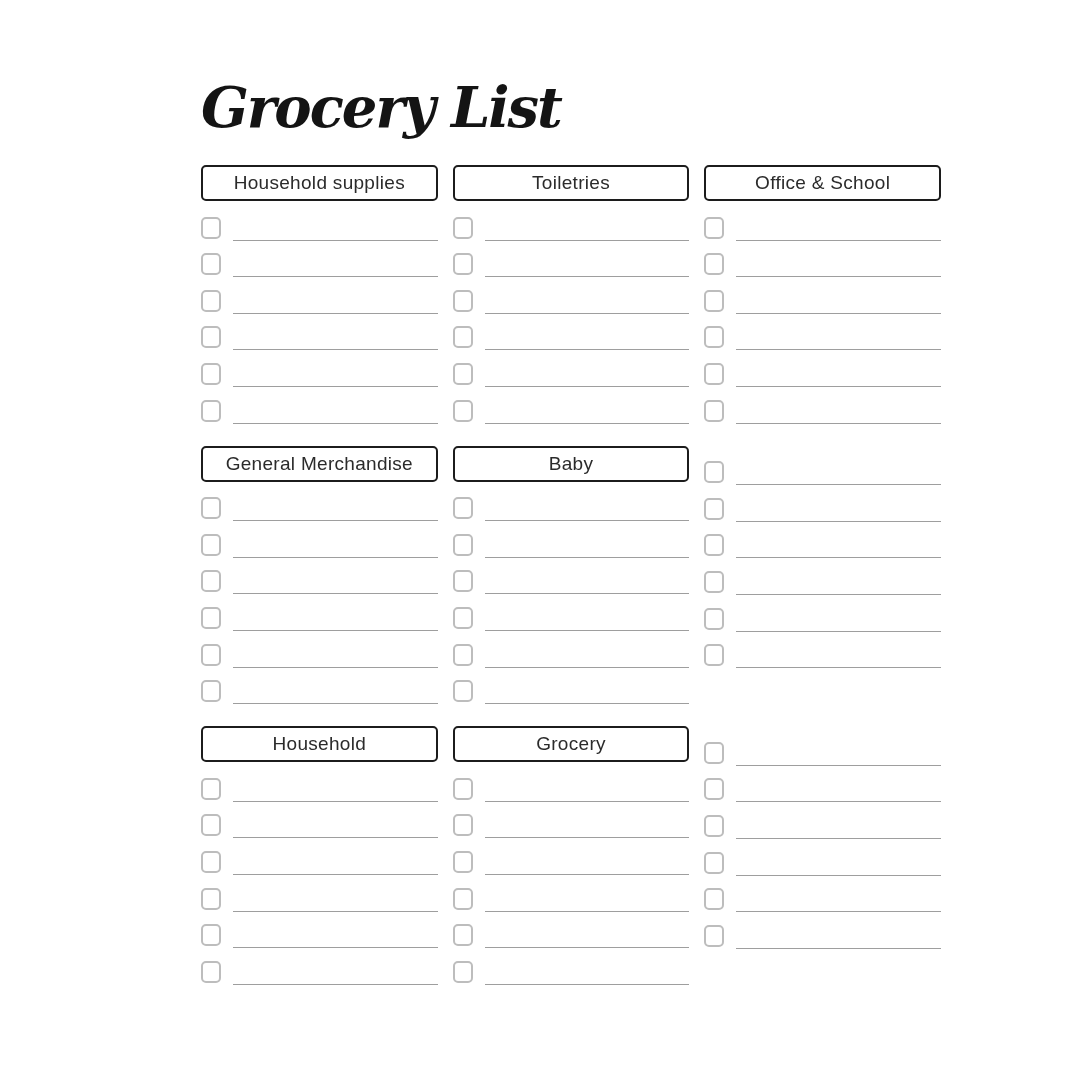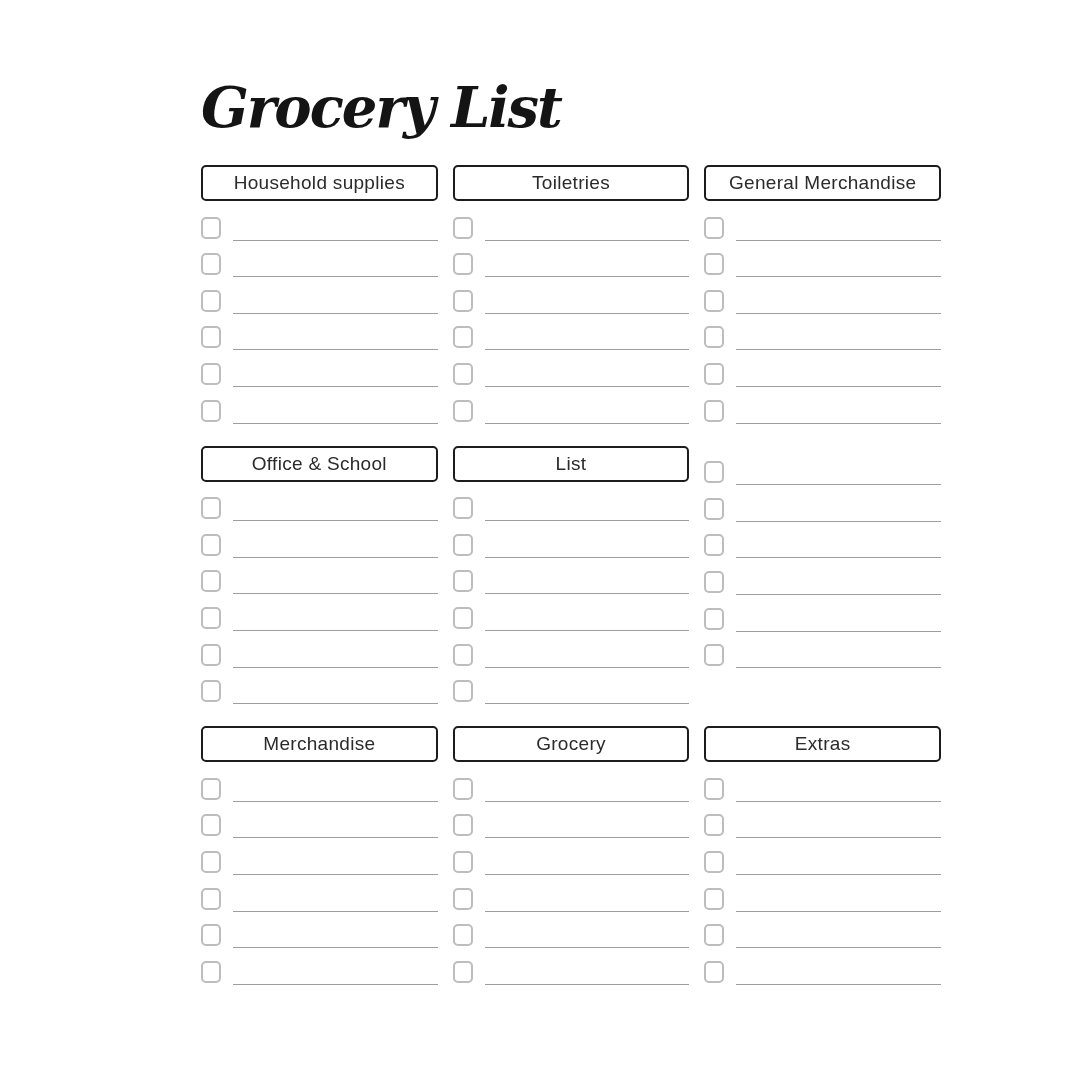--- a/index.html
+++ b/index.html
@@ -150,20 +150,57 @@
 
   <div class="check-row">
     <span class="checkbox"></span>
     <span class="line"></span>
   </div>
 </div>
   </section>
 
   <section class="section">
     <div class="header">
+      <span class="header-label">Office &amp; School</span>
+    </div>
+    <div class="rows">
+  <div class="check-row">
+    <span class="checkbox"></span>
+    <span class="line"></span>
+  </div>
+
+  <div class="check-row">
+    <span class="checkbox"></span>
+    <span class="line"></span>
+  </div>
+
+  <div class="check-row">
+    <span class="checkbox"></span>
+    <span class="line"></span>
+  </div>
+
+  <div class="check-row">
+    <span class="checkbox"></span>
+    <span class="line"></span>
+  </div>
+
+  <div class="check-row">
+    <span class="checkbox"></span>
+    <span class="line"></span>
+  </div>
+
+  <div class="check-row">
+    <span class="checkbox"></span>
+    <span class="line"></span>
+  </div>
+</div>
+  </section>
+
+  <section class="section">
+    <div class="header">
       <span class="header-label">General Merchandise</span>
     </div>
     <div class="rows">
   <div class="check-row">
     <span class="checkbox"></span>
     <span class="line"></span>
   </div>
 
   <div class="check-row">
     <span class="checkbox"></span>
@@ -187,129 +224,92 @@
 
   <div class="check-row">
     <span class="checkbox"></span>
     <span class="line"></span>
   </div>
 </div>
   </section>
 
   <section class="section">
     <div class="header">
-      <span class="header-label">Office &amp; School</span>
-    </div>
-    <div class="rows">
-  <div class="check-row">
-    <span class="checkbox"></span>
-    <span class="line"></span>
-  </div>
-
-  <div class="check-row">
-    <span class="checkbox"></span>
-    <span class="line"></span>
-  </div>
-
-  <div class="check-row">
-    <span class="checkbox"></span>
-    <span class="line"></span>
-  </div>
-
-  <div class="check-row">
-    <span class="checkbox"></span>
-    <span class="line"></span>
-  </div>
-
-  <div class="check-row">
-    <span class="checkbox"></span>
-    <span class="line"></span>
-  </div>
-
-  <div class="check-row">
-    <span class="checkbox"></span>
-    <span class="line"></span>
-  </div>
-</div>
-  </section>
-
-  <section class="section">
-    <div class="header">
-      <span class="header-label">List</span>
-    </div>
-    <div class="rows">
-  <div class="check-row">
-    <span class="checkbox"></span>
-    <span class="line"></span>
-  </div>
-
-  <div class="check-row">
-    <span class="checkbox"></span>
-    <span class="line"></span>
-  </div>
-
-  <div class="check-row">
-    <span class="checkbox"></span>
-    <span class="line"></span>
-  </div>
-
-  <div class="check-row">
-    <span class="checkbox"></span>
-    <span class="line"></span>
-  </div>
-
-  <div class="check-row">
-    <span class="checkbox"></span>
-    <span class="line"></span>
-  </div>
-
-  <div class="check-row">
-    <span class="checkbox"></span>
-    <span class="line"></span>
-  </div>
-</div>
-  </section>
-
-  <section class="section">
-    <div class="rows">
-  <div class="check-row">
-    <span class="checkbox"></span>
-    <span class="line"></span>
-  </div>
-
-  <div class="check-row">
-    <span class="checkbox"></span>
-    <span class="line"></span>
-  </div>
-
-  <div class="check-row">
-    <span class="checkbox"></span>
-    <span class="line"></span>
-  </div>
-
-  <div class="check-row">
-    <span class="checkbox"></span>
-    <span class="line"></span>
-  </div>
-
-  <div class="check-row">
-    <span class="checkbox"></span>
-    <span class="line"></span>
-  </div>
-
-  <div class="check-row">
-    <span class="checkbox"></span>
-    <span class="line"></span>
-  </div>
-</div>
-  </section>
-
-  <section class="section">
-    <div class="header">
-      <span class="header-label">Merchandise</span>
+      <span class="header-label">Baby</span>
+    </div>
+    <div class="rows">
+  <div class="check-row">
+    <span class="checkbox"></span>
+    <span class="line"></span>
+  </div>
+
+  <div class="check-row">
+    <span class="checkbox"></span>
+    <span class="line"></span>
+  </div>
+
+  <div class="check-row">
+    <span class="checkbox"></span>
+    <span class="line"></span>
+  </div>
+
+  <div class="check-row">
+    <span class="checkbox"></span>
+    <span class="line"></span>
+  </div>
+
+  <div class="check-row">
+    <span class="checkbox"></span>
+    <span class="line"></span>
+  </div>
+
+  <div class="check-row">
+    <span class="checkbox"></span>
+    <span class="line"></span>
+  </div>
+</div>
+  </section>
+
+  <section class="section">
+    <div class="rows">
+  <div class="check-row">
+    <span class="checkbox"></span>
+    <span class="line"></span>
+  </div>
+
+  <div class="check-row">
+    <span class="checkbox"></span>
+    <span class="line"></span>
+  </div>
+
+  <div class="check-row">
+    <span class="checkbox"></span>
+    <span class="line"></span>
+  </div>
+
+  <div class="check-row">
+    <span class="checkbox"></span>
+    <span class="line"></span>
+  </div>
+
+  <div class="check-row">
+    <span class="checkbox"></span>
+    <span class="line"></span>
+  </div>
+
+  <div class="check-row">
+    <span class="checkbox"></span>
+    <span class="line"></span>
+  </div>
+</div>
+  </section>
+
+  <section class="section">
+    <div class="header">
+      <span class="header-label">Household</span>
     </div>
     <div class="rows">
   <div class="check-row">
     <span class="checkbox"></span>
     <span class="line"></span>
   </div>
 
   <div class="check-row">
     <span class="checkbox"></span>
     <span class="line"></span>
@@ -368,23 +368,20 @@
   </div>
 
   <div class="check-row">
     <span class="checkbox"></span>
     <span class="line"></span>
   </div>
 </div>
   </section>
 
   <section class="section">
-    <div class="header">
-      <span class="header-label">Extras</span>
-    </div>
     <div class="rows">
   <div class="check-row">
     <span class="checkbox"></span>
     <span class="line"></span>
   </div>
 
   <div class="check-row">
     <span class="checkbox"></span>
     <span class="line"></span>
   </div>

